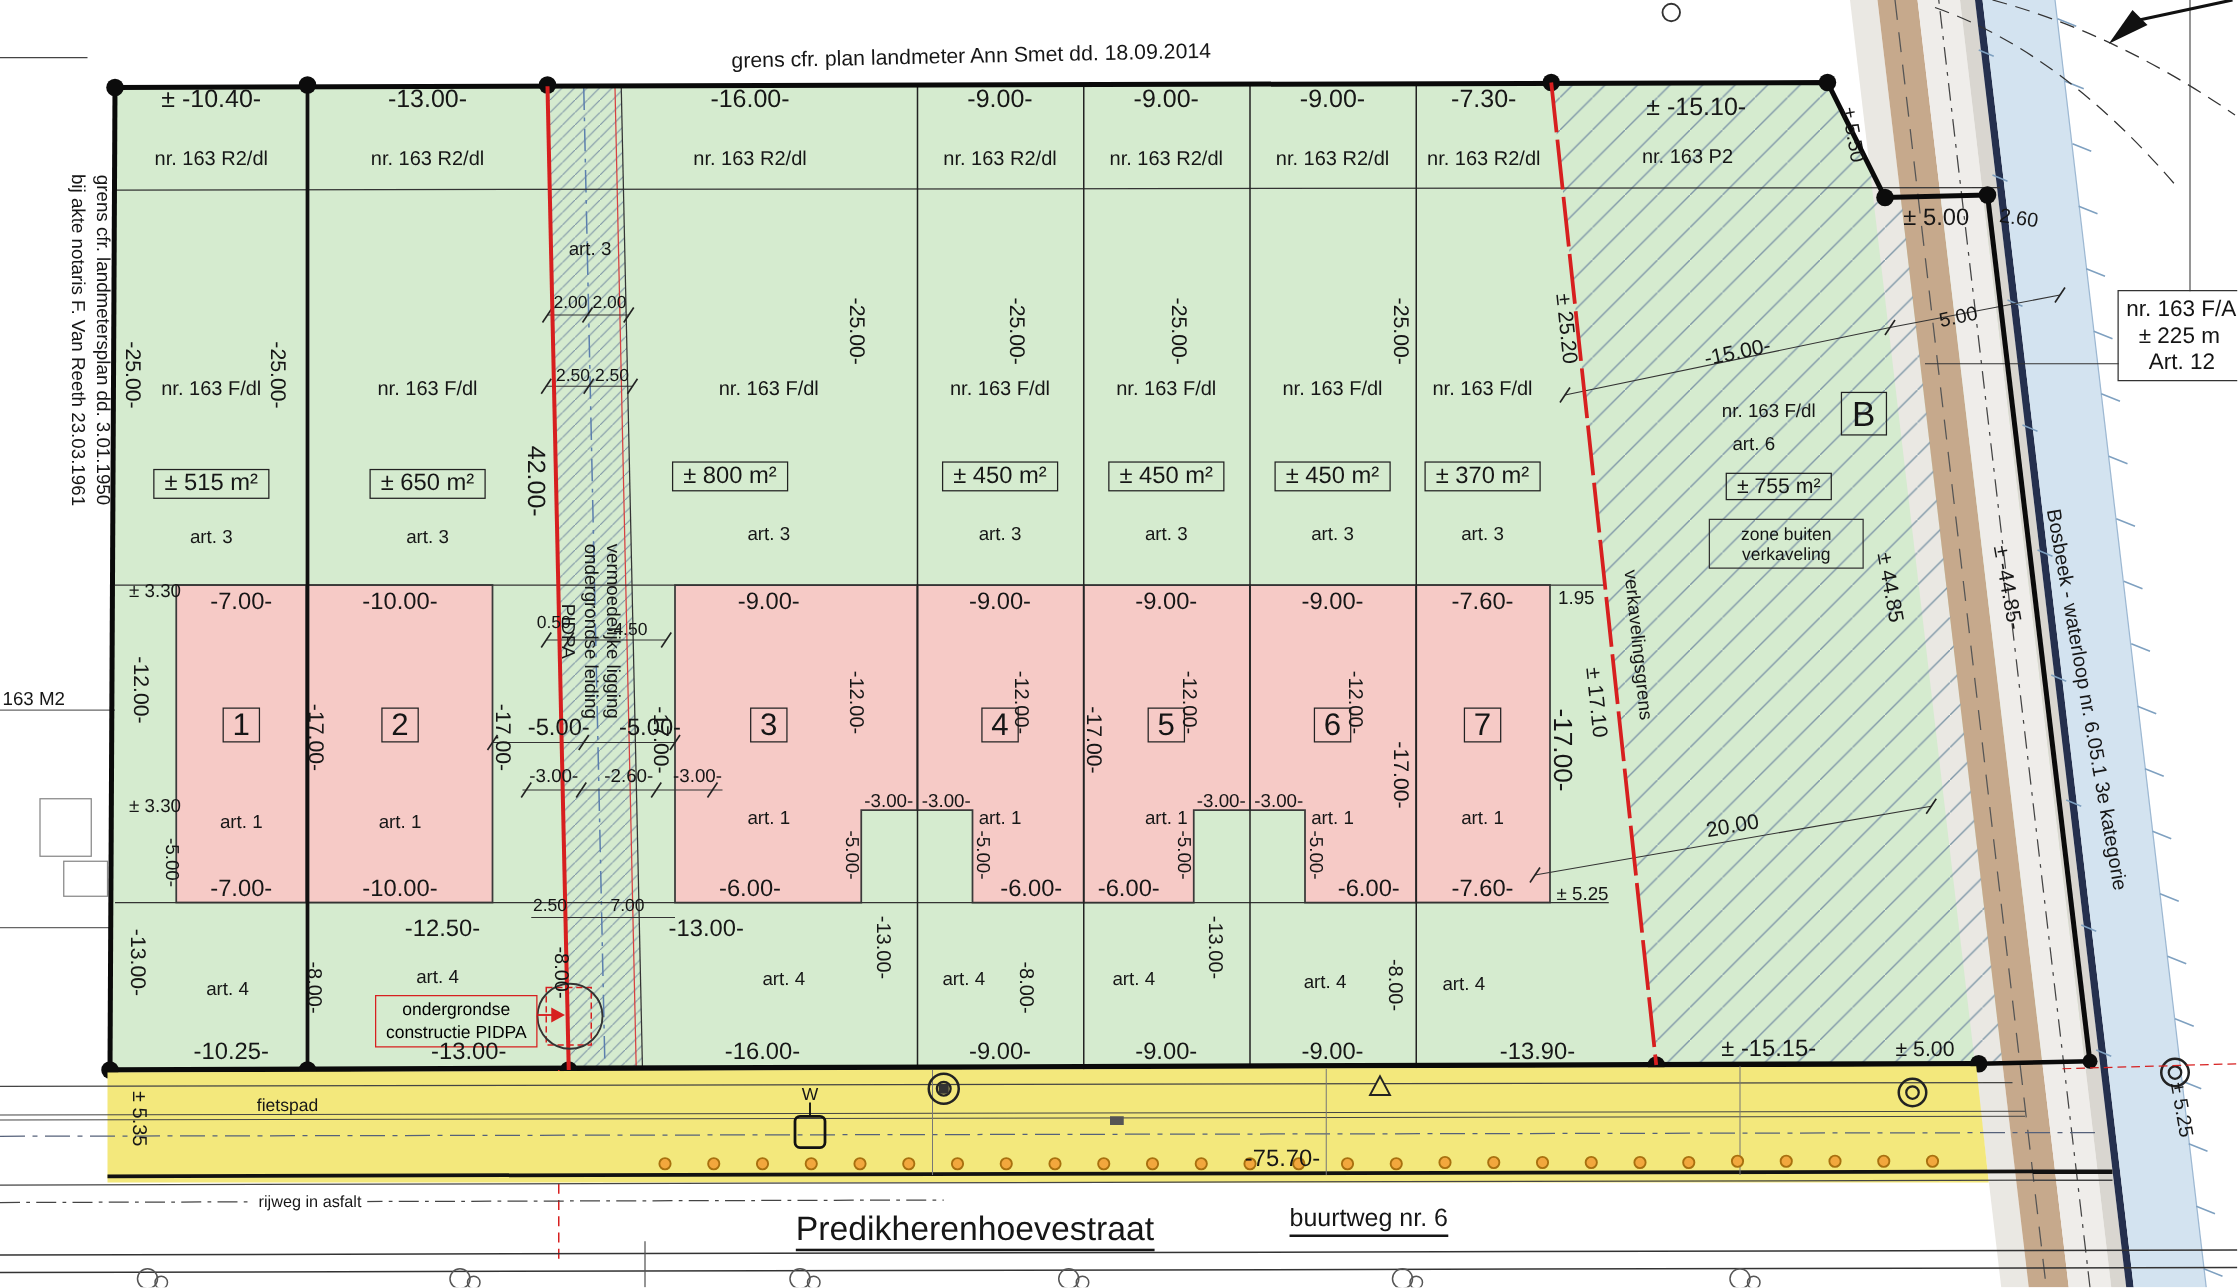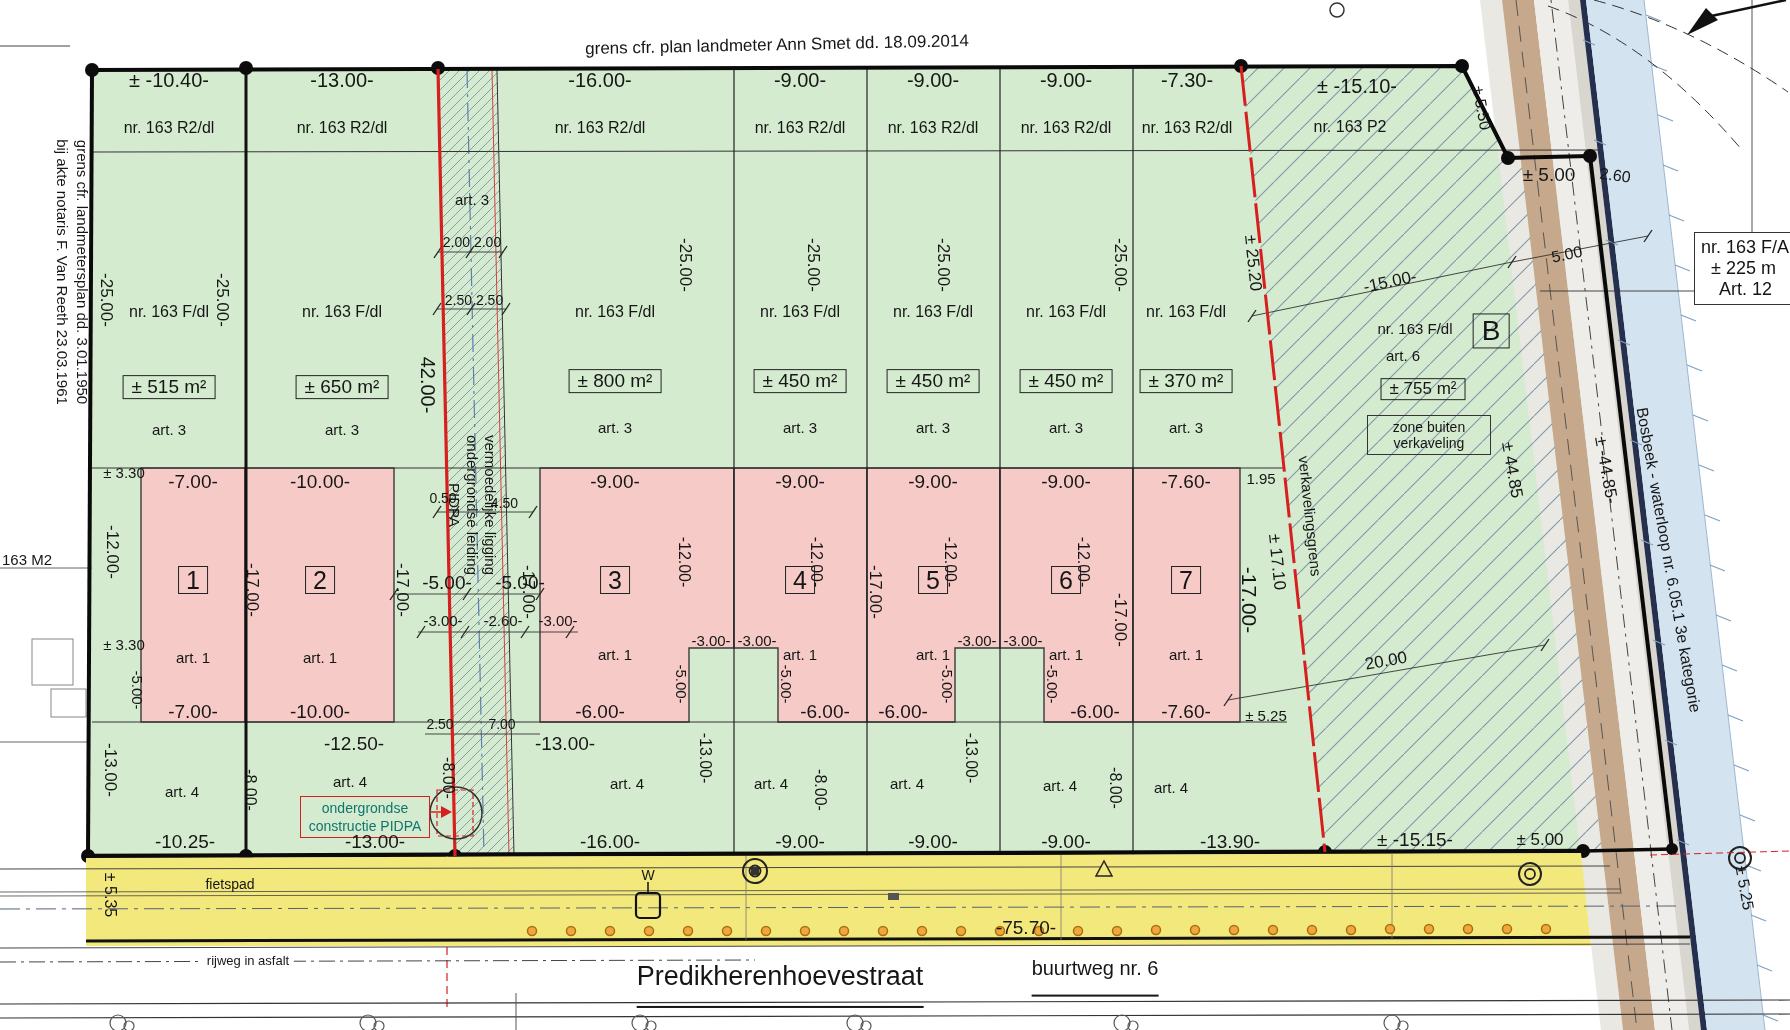--- a/index.html
+++ b/index.html
@@ -14,24 +14,24 @@
   .r90{transform:translate(-50%,-50%) rotate(90deg)}
   .r84{transform:translate(-50%,-50%) rotate(84deg)}
   .r80{transform:translate(-50%,-50%) rotate(80deg)}
   .r8{transform:translate(-50%,-50%) rotate(8deg)}
   .rm1{transform:translate(-50%,-50%) rotate(-1.2deg)}
   .rm10{transform:translate(-50%,-50%) rotate(-10deg)}
   .rm12{transform:translate(-50%,-50%) rotate(-12deg)}
   .bx{border:1.5px solid #222;padding:1px 8px;background:rgba(255,255,255,0.0)}
   .nb{border:1.6px solid #222;padding:0 7px;font-size:25px}
   .nbB{border:1.6px solid #222;padding:2px 8px;font-size:28px}
-  .u{border-bottom:2px solid #161616;padding-bottom:16px}
+  .u{border-bottom:2px solid #161616;padding-bottom:2px}
   .panel{position:absolute;border:1.4px solid #333;text-align:center}
   .panel .row{display:block}
-  .redpanel{position:absolute;border:1.6px solid #d71f1f;color:#0f766e;text-align:center}
+  .redpanel{position:absolute;border:1.6px solid #d71f1f;color:#000000;text-align:center}
   .wbg{background:#fff;padding:0 5px}
 </style>
 </head>
 <body>
 
 <div id="stage">
 
 <svg width="1790" height="1030" viewBox="0 0 1790 1030">
   <defs>
     <pattern id="hatchB" width="26" height="26" patternUnits="userSpaceOnUse">
@@ -295,21 +295,21 @@
 <span class="lb f16" style="left:169px;top:312px">nr. 163 F/dl</span>
 <span class="lb f16" style="left:342px;top:312px">nr. 163 F/dl</span>
 <span class="lb f16" style="left:615px;top:312px">nr. 163 F/dl</span>
 <span class="lb f16" style="left:800px;top:312px">nr. 163 F/dl</span>
 <span class="lb f16" style="left:933px;top:312px">nr. 163 F/dl</span>
 <span class="lb f16" style="left:1066px;top:312px">nr. 163 F/dl</span>
 <span class="lb f16" style="left:1186px;top:312px">nr. 163 F/dl</span>
 
 <span class="lb f19 bx" style="left:169px;top:387px">± 515 m²</span>
 <span class="lb f19 bx" style="left:342px;top:387px">± 650 m²</span>
-<span class="lb f19 bx" style="left:615px;top:381px">± 800 m²</span>
+<span class="lb f19 bx" style="left:584px;top:381px">± 800 m²</span>
 <span class="lb f19 bx" style="left:800px;top:381px">± 450 m²</span>
 <span class="lb f19 bx" style="left:933px;top:381px">± 450 m²</span>
 <span class="lb f19 bx" style="left:1066px;top:381px">± 450 m²</span>
 <span class="lb f19 bx" style="left:1186px;top:381px">± 370 m²</span>
 
 <span class="lb f15" style="left:169px;top:430px">art. 3</span>
 <span class="lb f15" style="left:342px;top:430px">art. 3</span>
 <span class="lb f15" style="left:615px;top:428px">art. 3</span>
 <span class="lb f15" style="left:800px;top:428px">art. 3</span>
 <span class="lb f15" style="left:933px;top:428px">art. 3</span>

